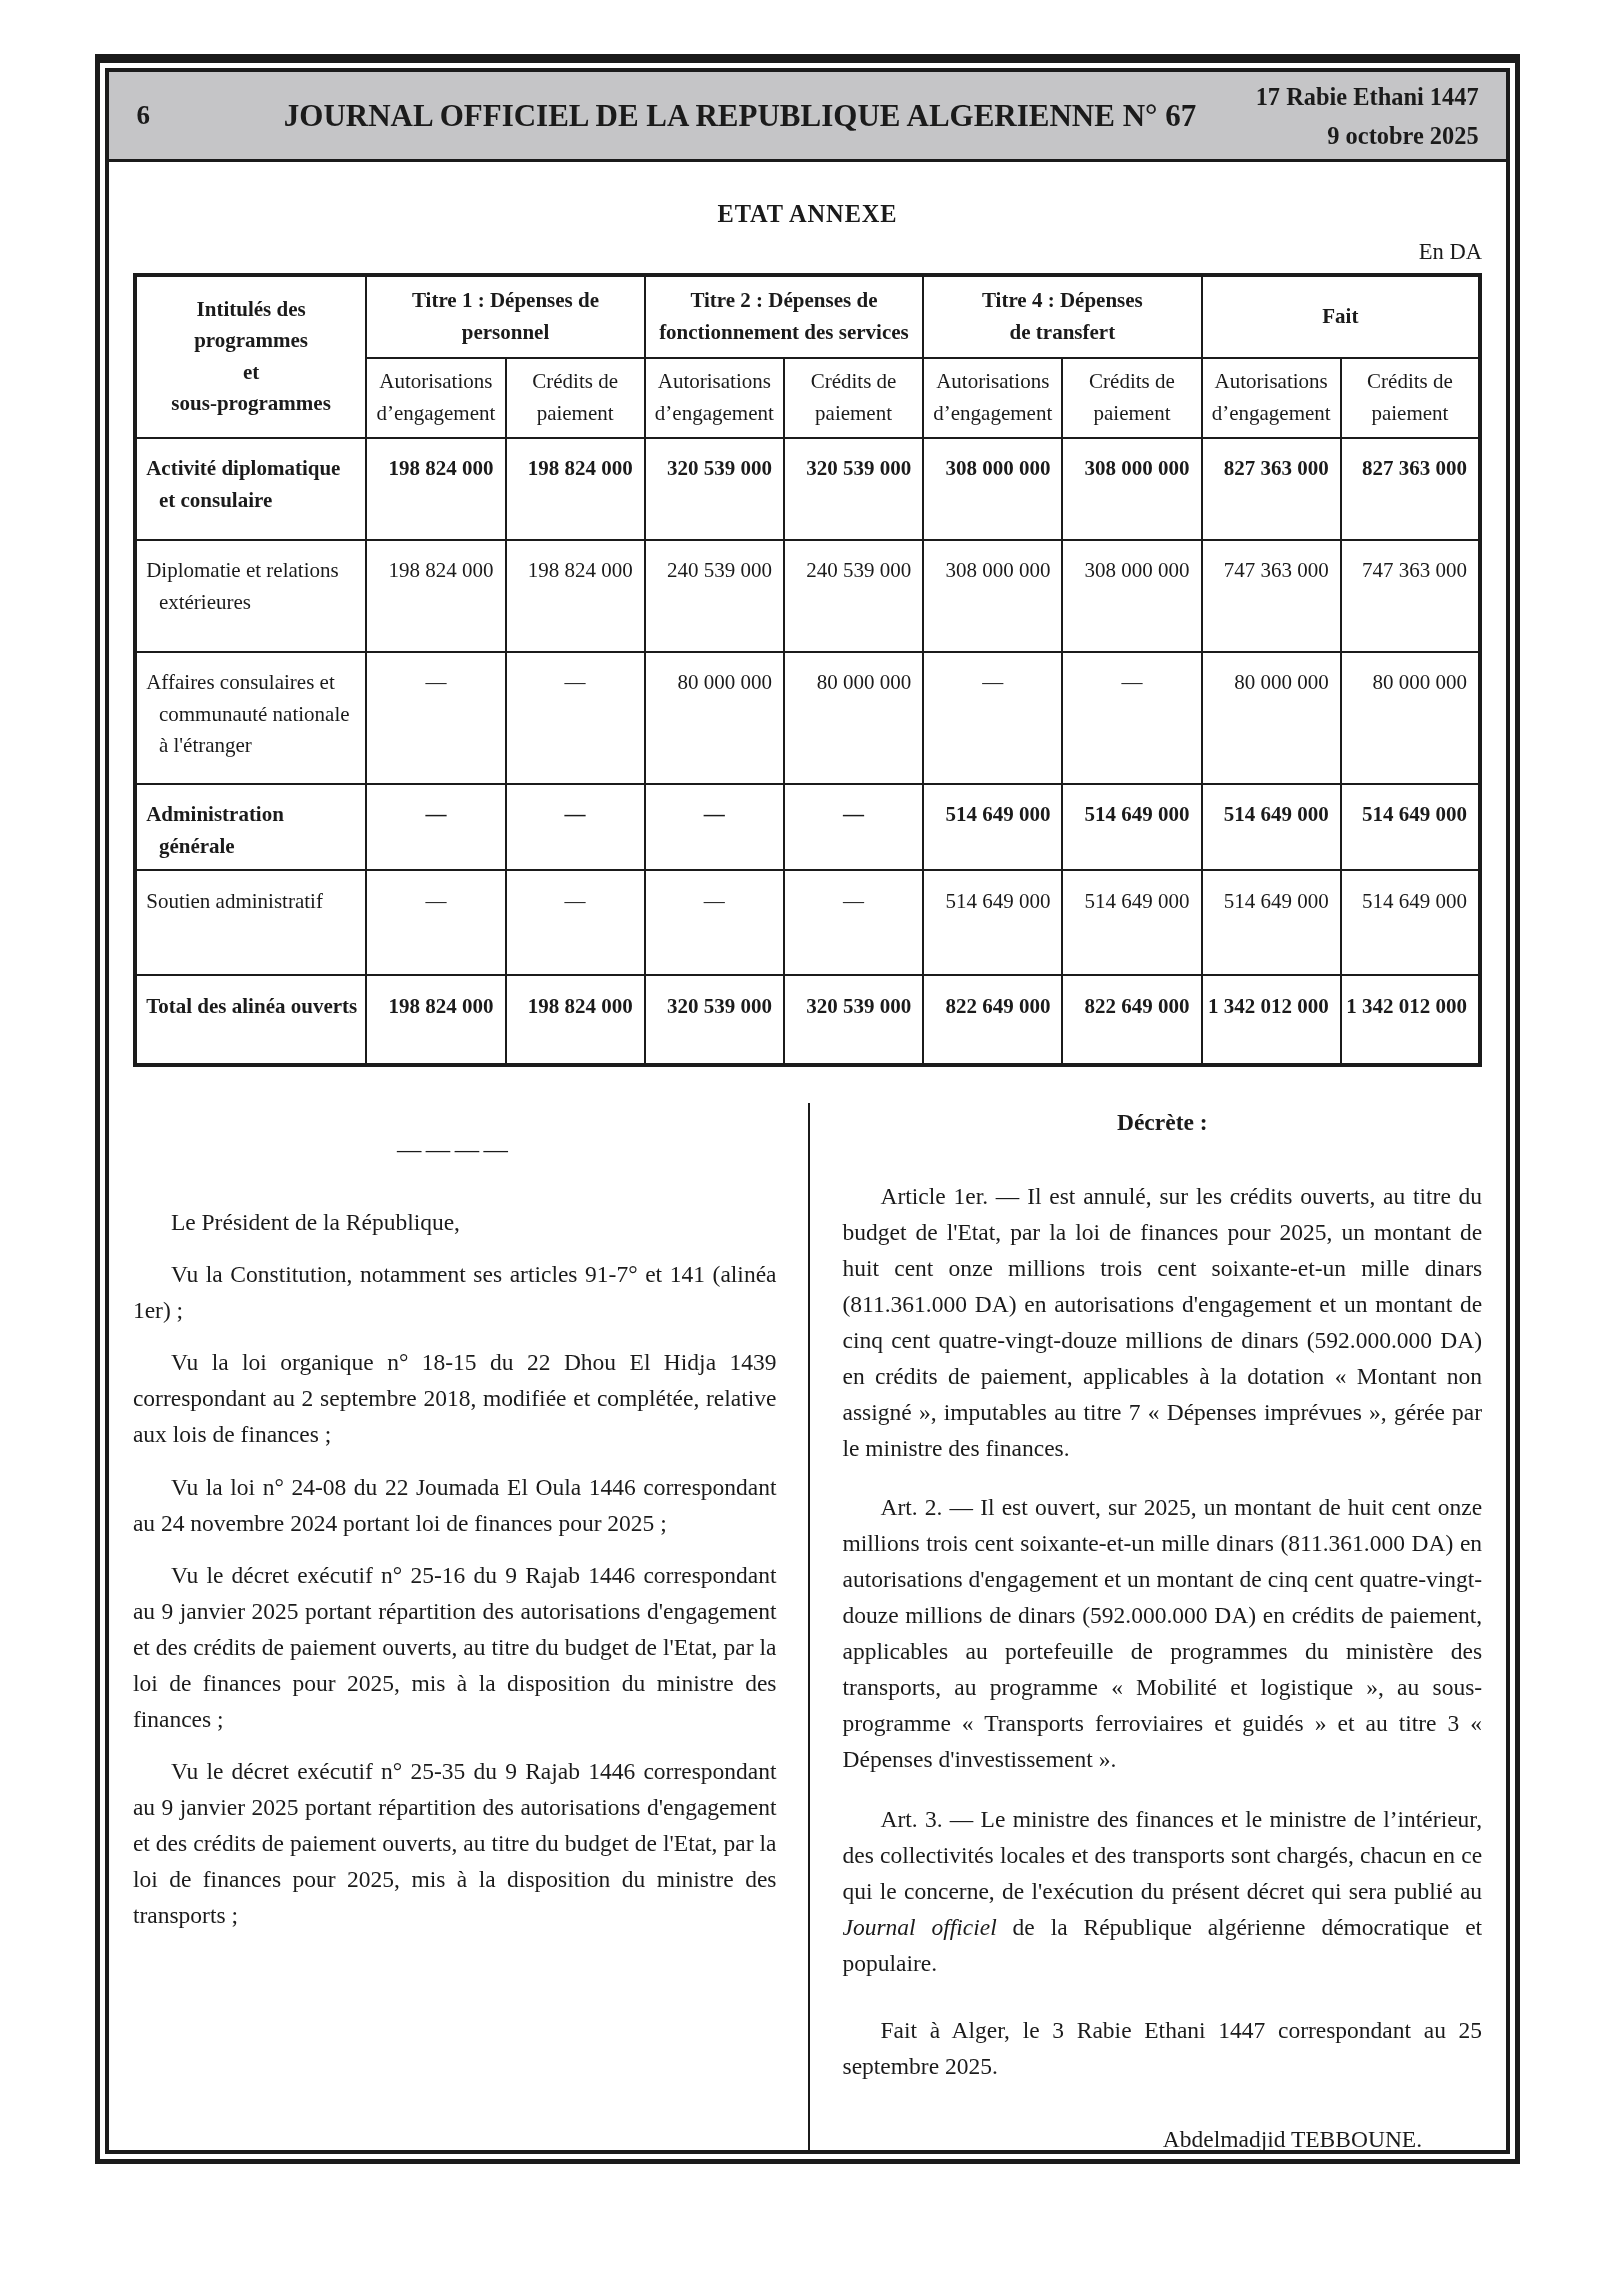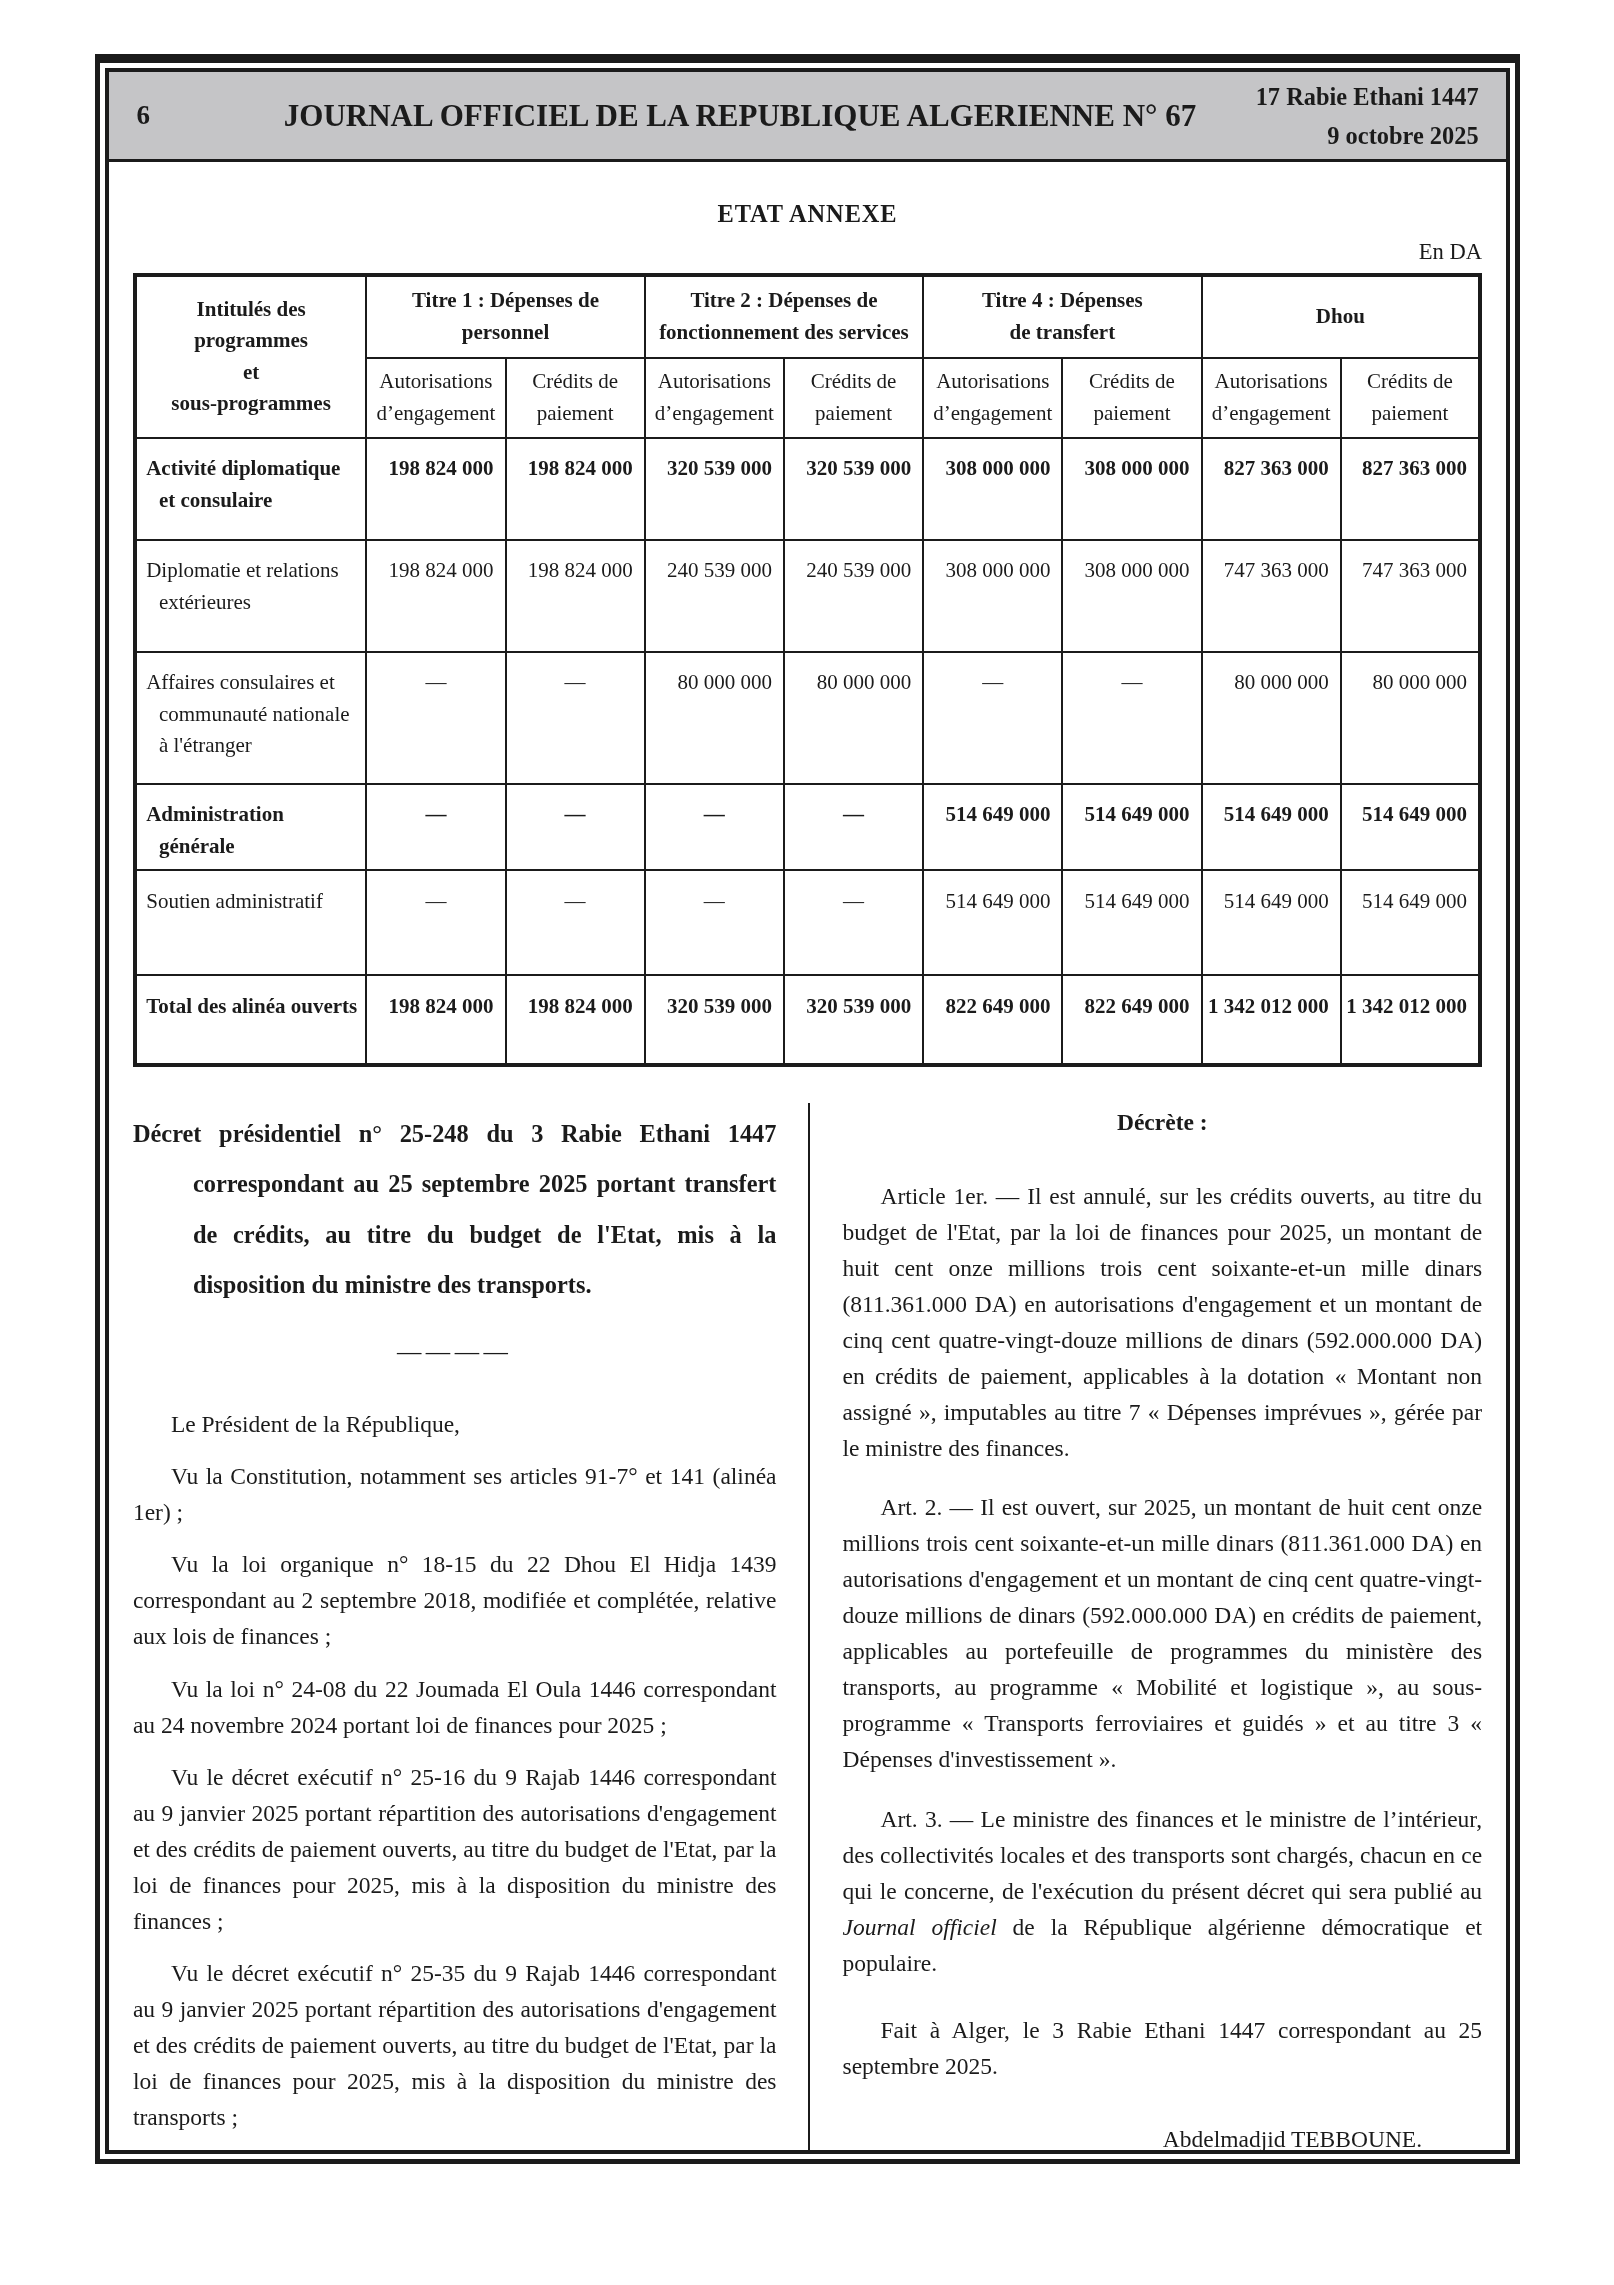--- a/index.html
+++ b/index.html
@@ -119,21 +119,21 @@
             <th class="col1-th" rowspan="2">Intitulés des
 programmes
 et
 sous-programmes</th>
             <th class="group-th" colspan="2">Titre 1 : Dépenses de
 personnel</th>
             <th class="group-th" colspan="2">Titre 2 : Dépenses de
 fonctionnement des services</th>
             <th class="group-th" colspan="2">Titre 4 : Dépenses
 de transfert</th>
-            <th class="group-th" colspan="2">Dhou</th>
+            <th class="group-th" colspan="2">Fait</th>
           </tr>
           <tr class="sub-row">
             <th class="sub-th">Autorisations
 d’engagement</th>
             <th class="sub-th">Crédits de
 paiement</th>
             <th class="sub-th">Autorisations
 d’engagement</th>
             <th class="sub-th">Crédits de
 paiement</th>
@@ -212,21 +212,20 @@
               <td class="num-cell">822 649 000</td>
               <td class="num-cell">822 649 000</td>
               <td class="num-cell">1 342 012 000</td>
               <td class="num-cell">1 342 012 000</td>
             </tr>
           </tbody>
       </table>
 
       <div class="text-columns">
         <div class="col-left">
-          <p class="decree-heading">Décret présidentiel n° 25-248 du 3 Rabie Ethani 1447 correspondant au 25 septembre 2025 portant transfert de crédits, au titre du budget de l'Etat, mis à la disposition du ministre des transports.</p>
           <div class="dash-sep">————</div>
           <div>
               <p class="para">Le Président de la République,</p>
               <p class="para">Vu la Constitution, notamment ses articles 91-7° et 141 (alinéa 1er) ;</p>
               <p class="para">Vu la loi organique n° 18-15 du 22 Dhou El Hidja 1439 correspondant au 2 septembre 2018, modifiée et complétée, relative aux lois de finances ;</p>
               <p class="para">Vu la loi n° 24-08 du 22 Joumada El Oula 1446 correspondant au 24 novembre 2024 portant loi de finances pour 2025 ;</p>
               <p class="para">Vu le décret exécutif n° 25-16 du 9 Rajab 1446 correspondant au 9 janvier 2025 portant répartition des autorisations d'engagement et des crédits de paiement ouverts, au titre du budget de l'Etat, par la loi de finances pour 2025, mis à la disposition du ministre des finances ;</p>
               <p class="para">Vu le décret exécutif n° 25-35 du 9 Rajab 1446 correspondant au 9 janvier 2025 portant répartition des autorisations d'engagement et des crédits de paiement ouverts, au titre du budget de l'Etat, par la loi de finances pour 2025, mis à la disposition du ministre des transports ;</p>
             </div>
         </div>

